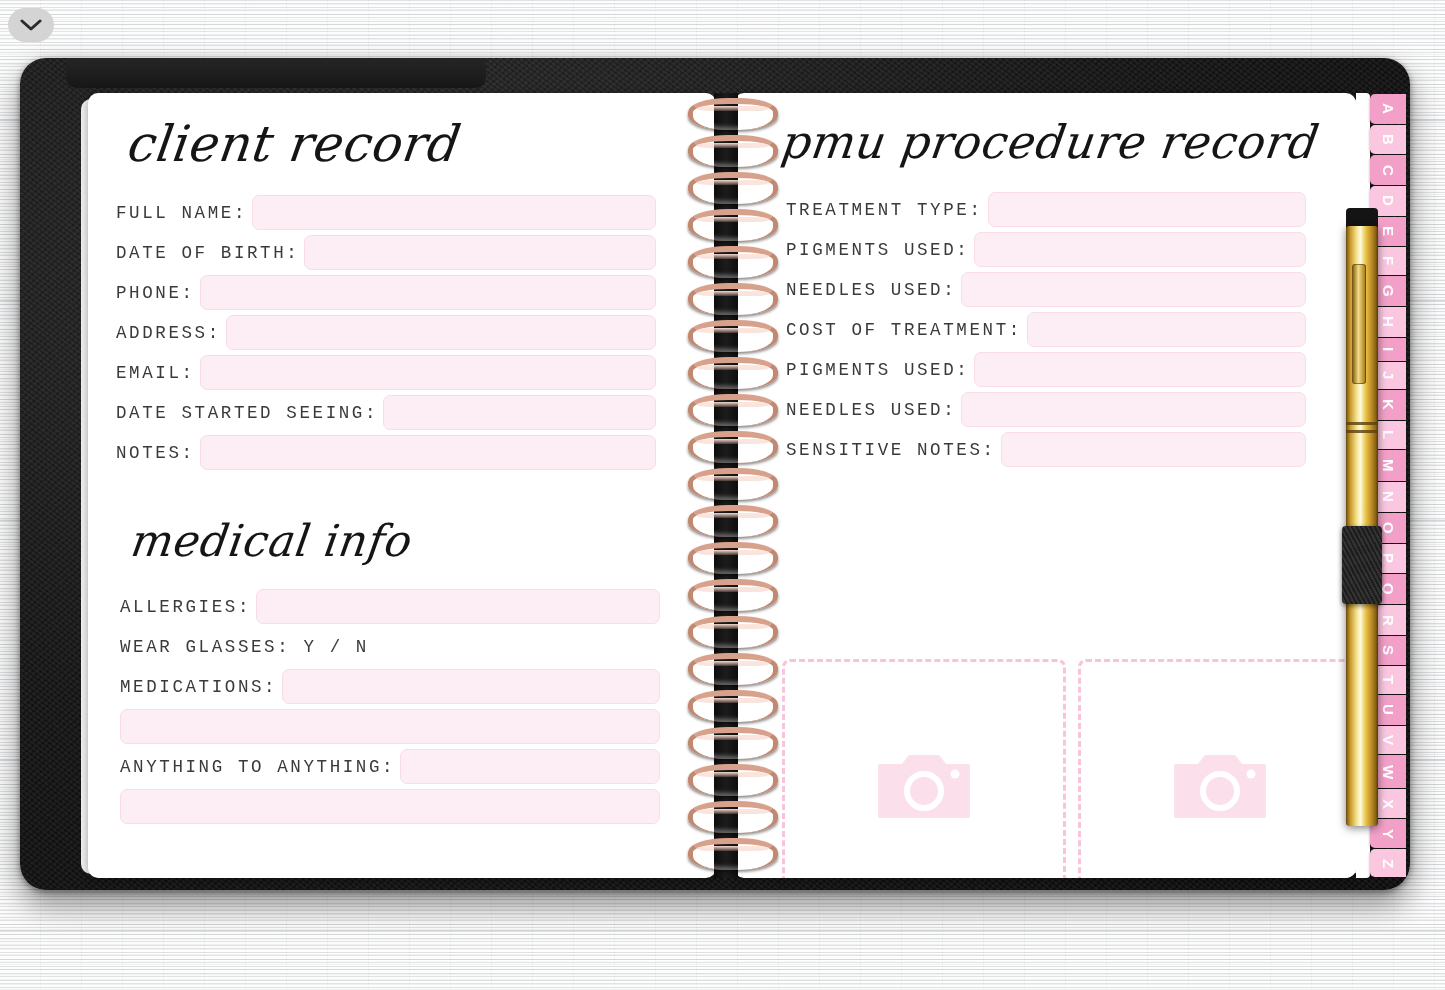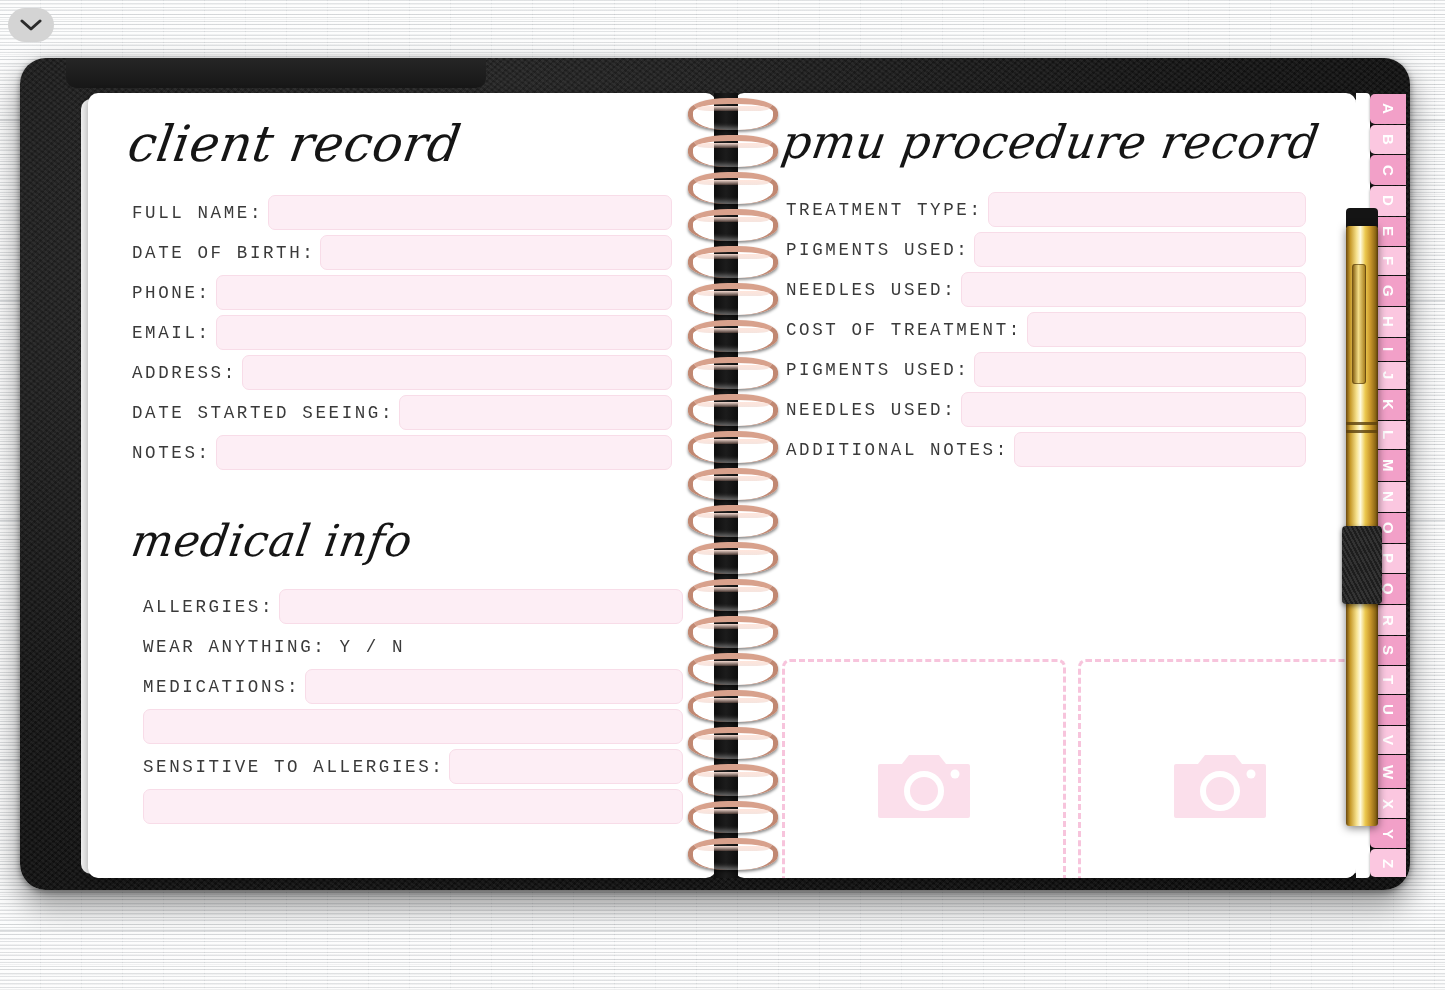--- a/index.html
+++ b/index.html
@@ -215,70 +215,70 @@
   </div>
 
 <div id="planner">
   <div id="flap"></div>
 
   <div class="page-stack" id="leftstack"></div>
   <div class="page" id="leftpage">
     <div class="page-inner">
       <div class="script" id="h-client">client record</div>
 
-      <div class="rows" id="left-rows" style="left:44px;top:103px;width:540px;">
+      <div class="rows" id="left-rows" style="left:28px;top:103px;width:540px;">
           <div class="row">
             <div class="lbl">FULL NAME:</div>
             <div class="fld"></div>
           </div>
           <div class="row">
             <div class="lbl">DATE OF BIRTH:</div>
             <div class="fld"></div>
           </div>
           <div class="row">
             <div class="lbl">PHONE:</div>
             <div class="fld"></div>
           </div>
           <div class="row">
+            <div class="lbl">ADDRESS:</div>
+            <div class="fld"></div>
+          </div>
+          <div class="row">
             <div class="lbl">EMAIL:</div>
             <div class="fld"></div>
           </div>
           <div class="row">
-            <div class="lbl">ADDRESS:</div>
-            <div class="fld"></div>
-          </div>
-          <div class="row">
             <div class="lbl">DATE STARTED SEEING:</div>
             <div class="fld"></div>
           </div>
           <div class="row">
             <div class="lbl">NOTES:</div>
             <div class="fld"></div>
           </div>
         </div>
 
       <div class="script" id="h-medical">medical info</div>
 
-      <div class="rows" id="medical-rows" style="left:55px;top:497px;width:540px;">
+      <div class="rows" id="medical-rows" style="left:32px;top:497px;width:540px;">
           <div class="row">
             <div class="lbl">ALLERGIES:</div>
             <div class="fld"></div>
           </div>
           <div class="plain-row">
-            <div class="lbl">WEAR ANYTHING: Y / N</div>
+            <div class="lbl">WEAR GLASSES: Y / N</div>
           </div>
           <div class="row">
             <div class="lbl">MEDICATIONS:</div>
             <div class="fld"></div>
           </div>
           <div class="row">
             <div class="fld full"></div>
           </div>
           <div class="row">
-            <div class="lbl">SENSITIVE TO ALLERGIES:</div>
+            <div class="lbl">ANYTHING TO ANYTHING:</div>
             <div class="fld"></div>
           </div>
           <div class="row">
             <div class="fld full"></div>
           </div>
         </div>
     </div>
   </div>
 
   <div id="spine"></div>
@@ -330,21 +330,21 @@
           </div>
           <div class="row">
             <div class="lbl">PIGMENTS USED:</div>
             <div class="fld"></div>
           </div>
           <div class="row">
             <div class="lbl">NEEDLES USED:</div>
             <div class="fld"></div>
           </div>
           <div class="row">
-            <div class="lbl">ADDITIONAL NOTES:</div>
+            <div class="lbl">SENSITIVE NOTES:</div>
             <div class="fld"></div>
           </div>
         </div>
 
       <div class="photos" id="photo-row" style="left:48px;top:566px;">
           <div class="photobox">
             <span><svg width="92" height="72" viewBox="0 0 92 72">
                 <path d="M2 16 h22 l7-9 h30 l7 9 h22 a2 2 0 0 1 2 2 v50 a2 2 0 0 1 -2 2 H2 a2 2 0 0 1 -2 -2 V18 a2 2 0 0 1 2 -2 z" fill="#fbdfeb"></path>
                 <circle cx="46" cy="43" r="17" fill="none" stroke="#ffffff" stroke-width="6"></circle>
                 <circle cx="77" cy="26" r="4.5" fill="#ffffff"></circle>

